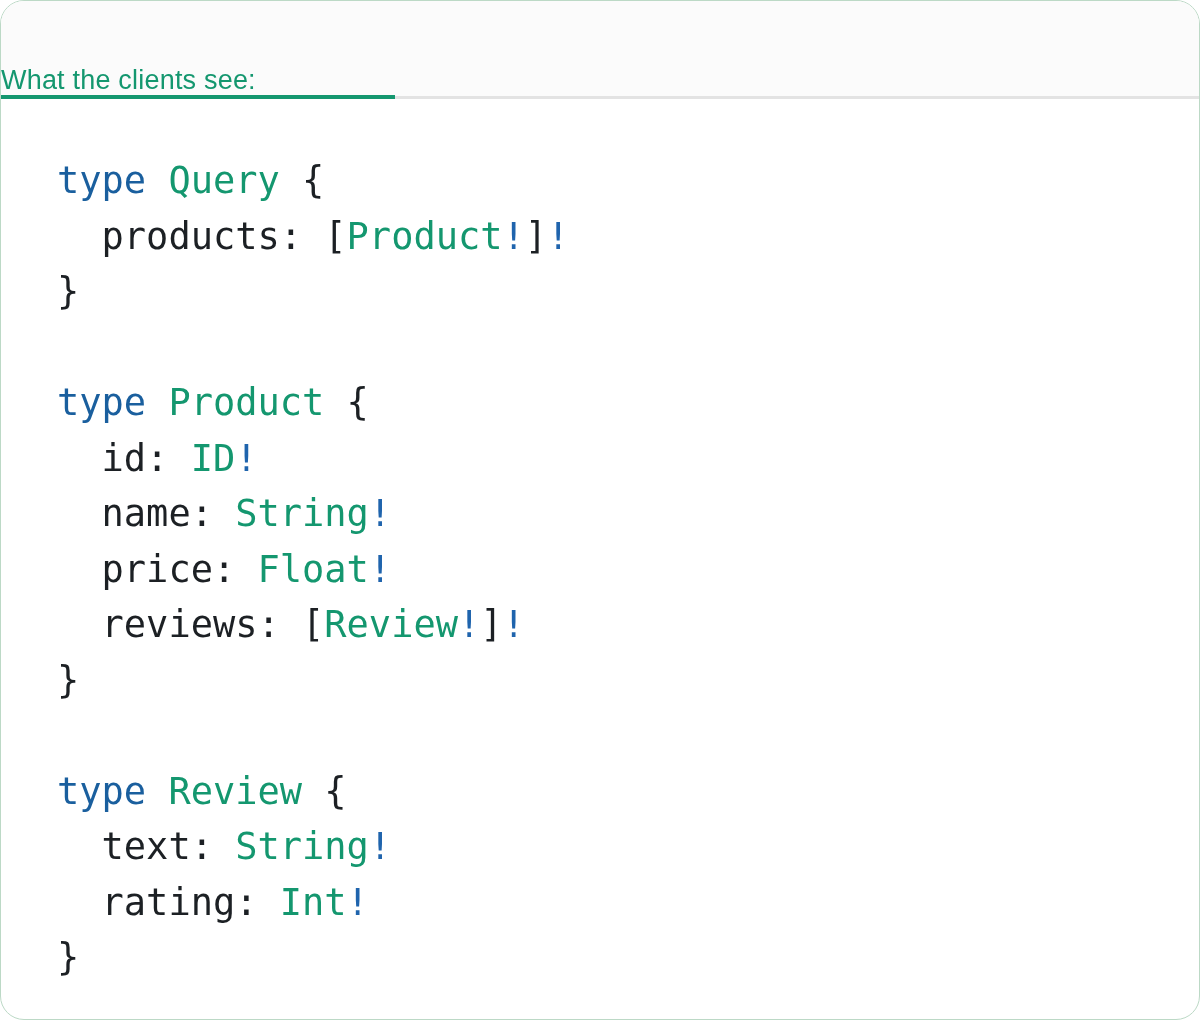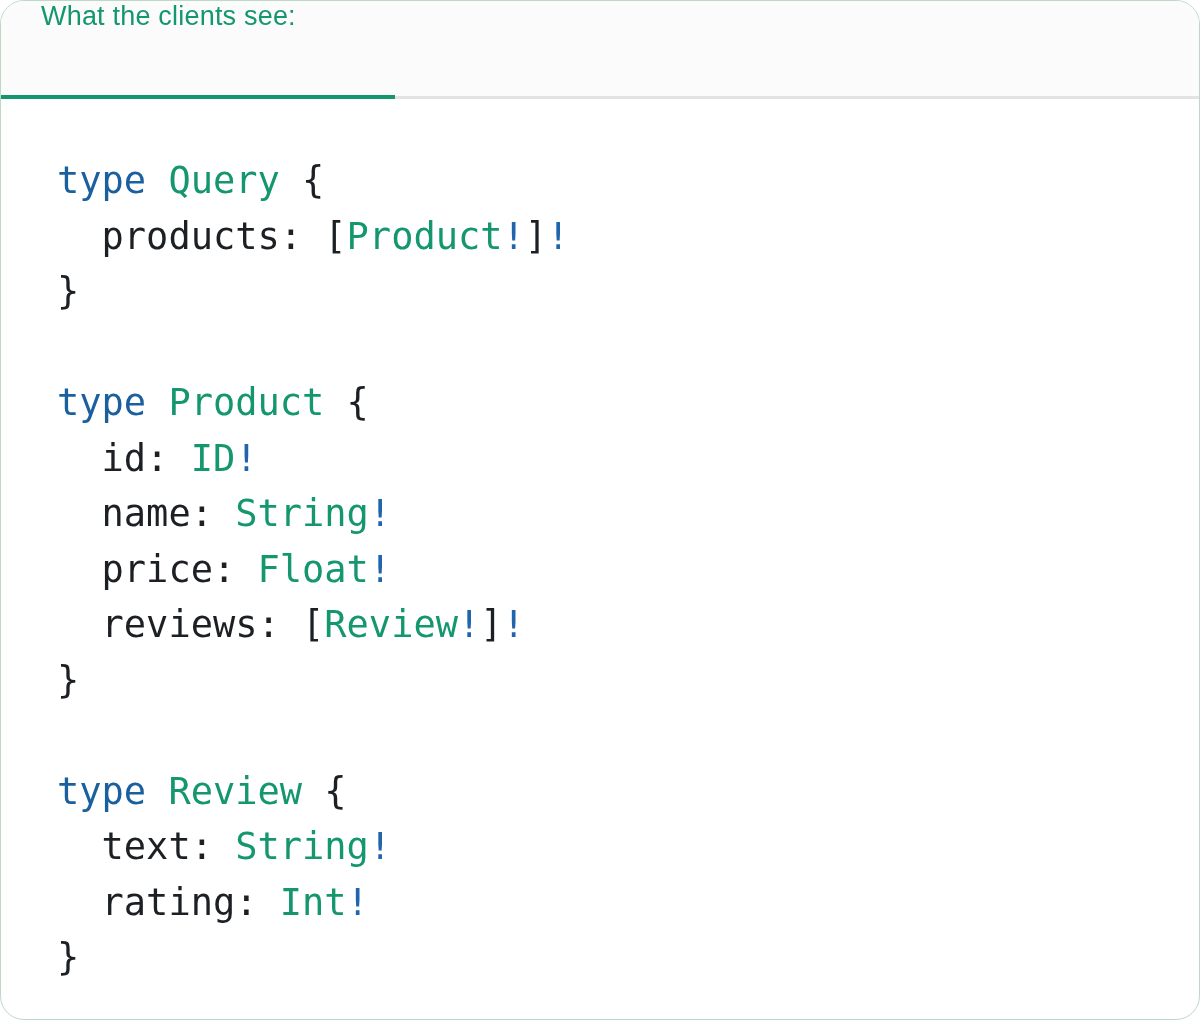--- a/index.html
+++ b/index.html
@@ -28,22 +28,21 @@
     border-bottom: 3px solid var(--divider, #e3e3e3);
     display: flex;
     align-items: stretch;
     position: relative;
   }
   .tab {
     position: relative;
     width: 394px;
     box-sizing: border-box;
     display: flex;
-    align-items: flex-start;
-    padding-left: 40px;
+    align-items: flex-end;
     cursor: pointer;
   }
   .tab.active::after {
     content: "";
     position: absolute;
     left: 0;
     right: 0;
     bottom: -3px;
     height: 4px;
     background: var(--tab-underline, #14976f);

